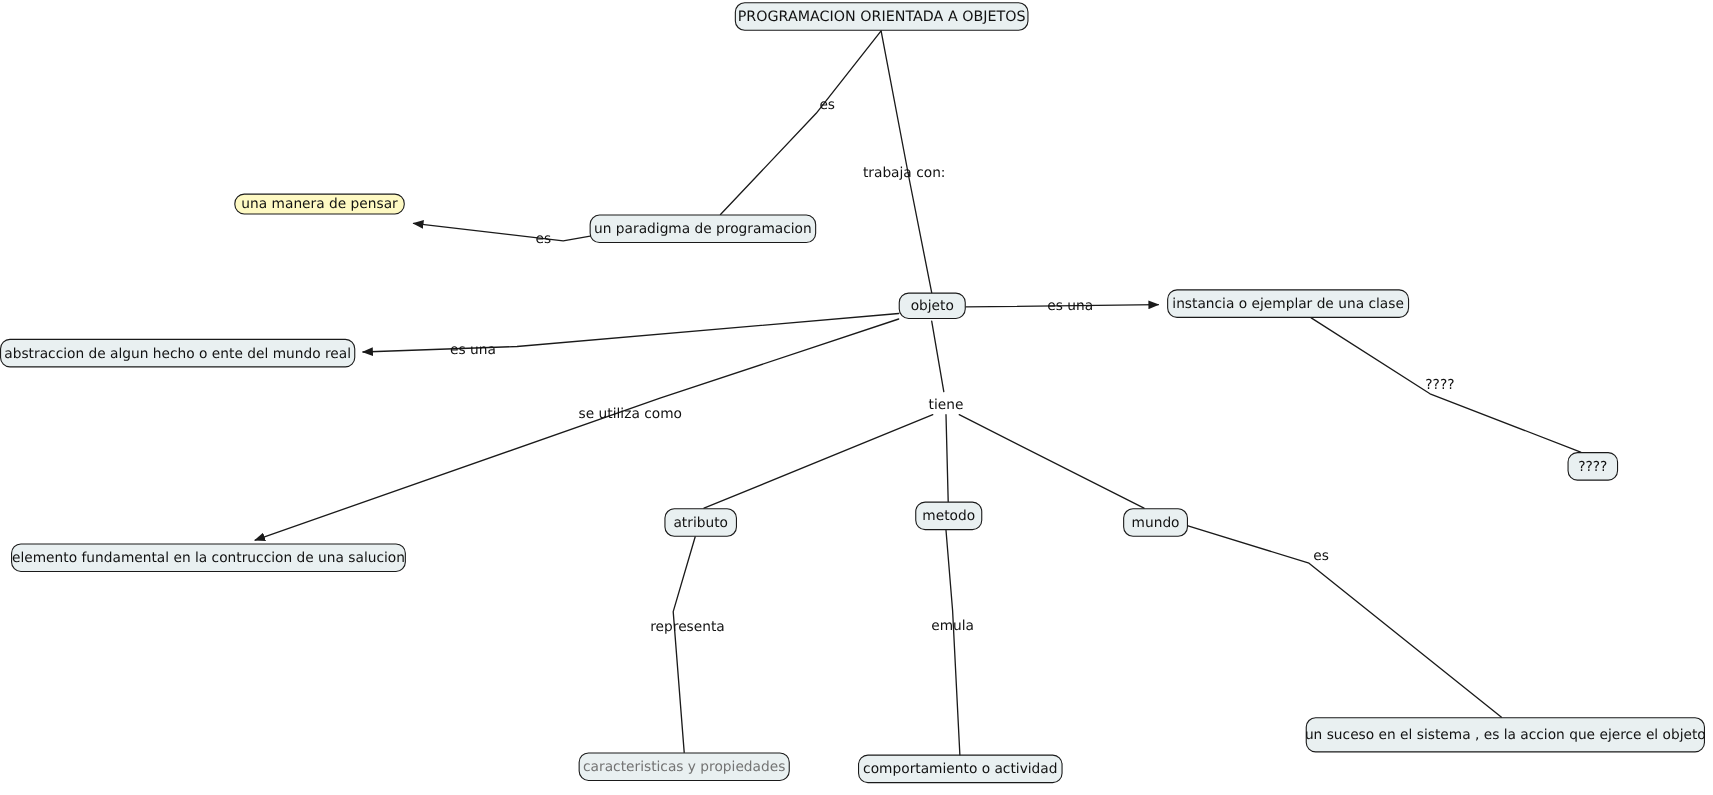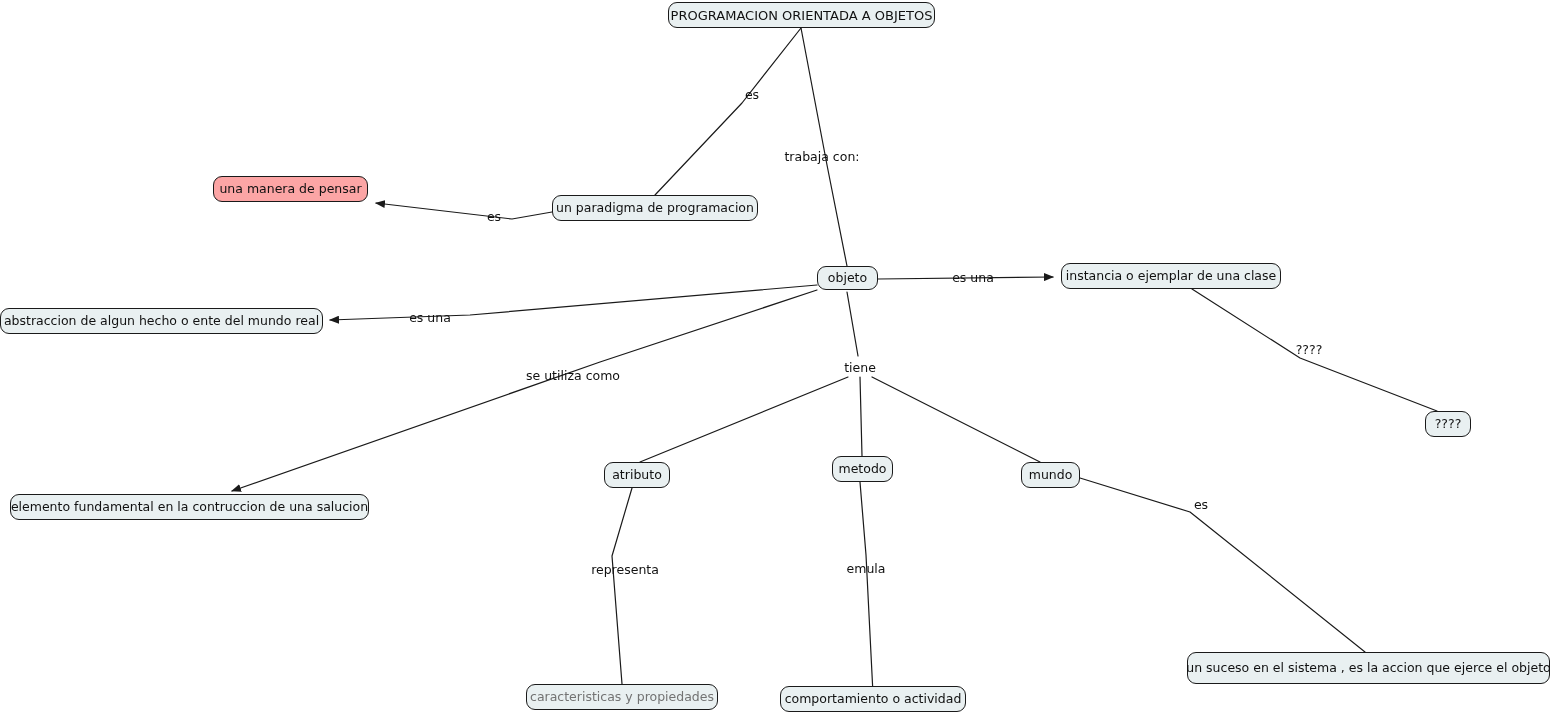--- a/index.html
+++ b/index.html
@@ -80,24 +80,24 @@
         <polyline points="1192,289 1300,358 1437,411" fill="none" stroke="#1a1a1a" stroke-width="1.2" stroke-linejoin="round" stroke-linecap="round"></polyline>
         <polyline points="632,488 612,556 622,684" fill="none" stroke="#1a1a1a" stroke-width="1.2" stroke-linejoin="round" stroke-linecap="round"></polyline>
         <polyline points="860,482 866,555 873,694" fill="none" stroke="#1a1a1a" stroke-width="1.2" stroke-linejoin="round" stroke-linecap="round"></polyline>
         <polyline points="1080,478 1190,512 1365,652" fill="none" stroke="#1a1a1a" stroke-width="1.2" stroke-linejoin="round" stroke-linecap="round"></polyline>
       </g>
   </svg>
   <div id="node-group">
       <div class="node big" style="left: 668px; top: 2px; width: 267px; height: 26px; background: rgb(233, 240, 241); border-color: rgb(26, 26, 26); color: rgb(17, 17, 17);">
         <span>PROGRAMACION ORIENTADA A OBJETOS</span>
       </div>
-      <div class="node" style="left: 552px; top: 195px; width: 206px; height: 26px; background: rgb(233, 240, 241); border-color: rgb(26, 26, 26); color: rgb(17, 17, 17);">
+      <div class="node" style="left: 536px; top: 195px; width: 206px; height: 26px; background: rgb(233, 240, 241); border-color: rgb(26, 26, 26); color: rgb(17, 17, 17);">
         <span>un paradigma de programacion</span>
       </div>
-      <div class="node" style="left: 213px; top: 176px; width: 155px; height: 26px; background: #fca5a5; border-color: rgb(26, 26, 26); color: rgb(17, 17, 17);">
+      <div class="node" style="left: 213px; top: 176px; width: 155px; height: 19px; background: #fef9c3; border-color: rgb(26, 26, 26); color: rgb(17, 17, 17);">
         <span>una manera de pensar</span>
       </div>
       <div class="node" style="left: 817px; top: 266px; width: 61px; height: 24px; background: rgb(233, 240, 241); border-color: rgb(26, 26, 26); color: rgb(17, 17, 17);">
         <span>objeto</span>
       </div>
       <div class="node" style="left: 1061px; top: 263px; width: 220px; height: 26px; background: rgb(233, 240, 241); border-color: rgb(26, 26, 26); color: rgb(17, 17, 17);">
         <span>instancia o ejemplar de una clase</span>
       </div>
       <div class="node" style="left: 0px; top: 308px; width: 323px; height: 26px; background: rgb(233, 240, 241); border-color: rgb(26, 26, 26); color: rgb(17, 17, 17);">
         <span>abstraccion de algun hecho o ente del mundo real</span>

